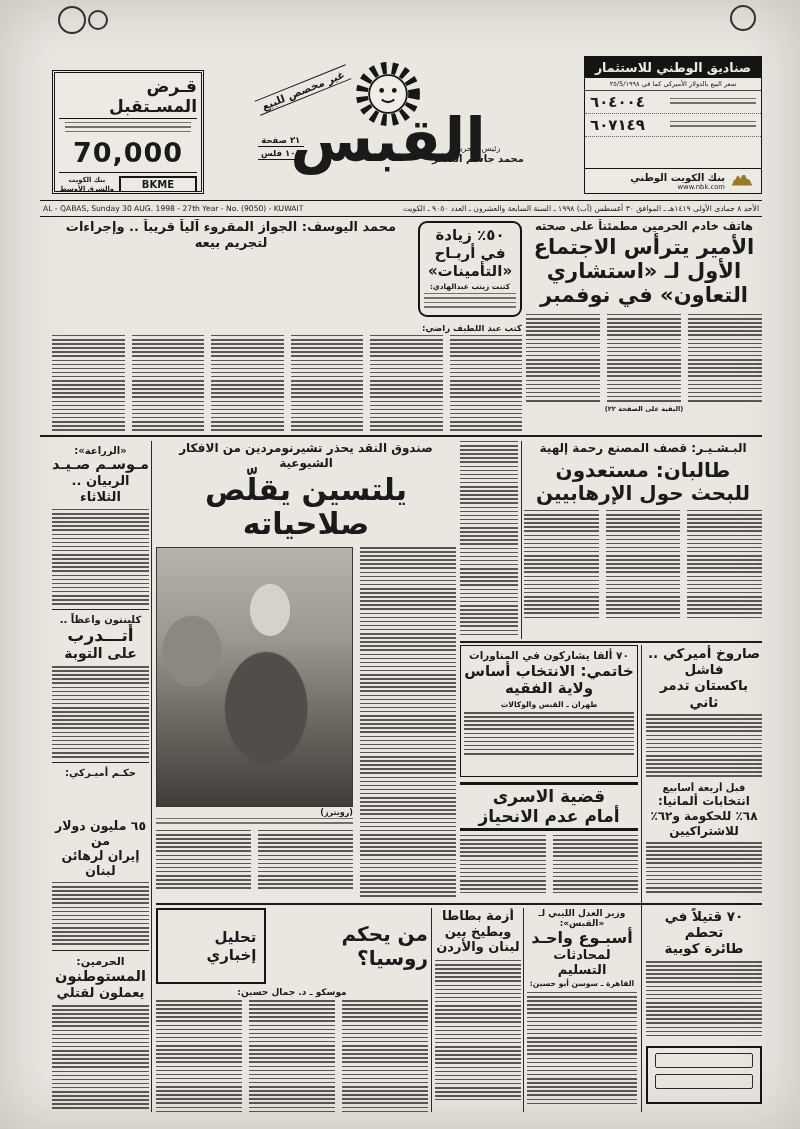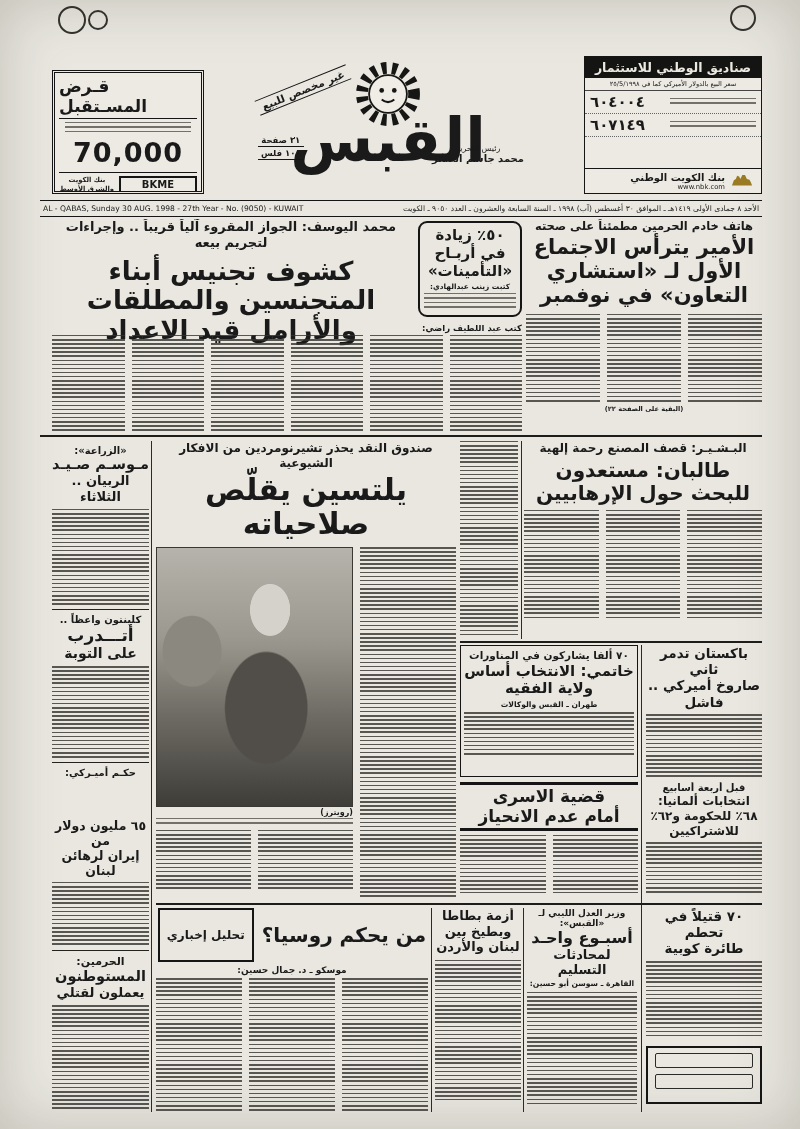--- a/index.html
+++ b/index.html
@@ -12,21 +12,21 @@
   
   .ft{background-image:repeating-linear-gradient(180deg,#34322d 0,#34322d 1.5px,transparent 1.5px,transparent 4.1px);opacity:.8;}
   .ftl{background-image:repeating-linear-gradient(180deg,#55524b 0,#55524b 1.3px,transparent 1.3px,transparent 4.4px);opacity:.8;}
   .cols{display:flex;gap:7px;}
   .cols>div{flex:1;}
   .kick{font-weight:700;line-height:1.25;}
   .hl{font-weight:700;line-height:1.14;}
   section{overflow:hidden;}
   
   .ad-left{left:52px;top:70px;width:152px;height:124px;border:3px double #151515;background:#eceae3;padding:3px 4px;box-sizing:border-box;}
-  .al-title{font-size:17px;font-weight:700;text-align:left;border-bottom:1.5px solid #151515;padding-bottom:2px;}
+  .al-title{font-size:17px;font-weight:700;text-align:right;border-bottom:1.5px solid #151515;padding-bottom:2px;}
   .al-amount{font-size:27px;font-weight:700;text-align:center;letter-spacing:1px;margin-top:3px;}
   .al-strip{display:flex;align-items:center;gap:4px;border-top:1.5px solid #151515;margin-top:4px;padding-top:3px;}
   .bkme{border:2px solid #151515;font-size:10px;font-weight:700;padding:1px 21px;direction:ltr;}
   .al-bank{font-size:6.8px;font-weight:700;flex:1;text-align:center;line-height:1.3;}
   .ad-right{right:38px;top:56px;width:178px;height:138px;border:1.5px solid #151515;background:#eceae3;box-sizing:border-box;display:flex;flex-direction:column;}
   .ar-head{background:#141412;color:#ece9e0;font-size:12.5px;font-weight:700;text-align:center;padding:3px 2px;}
   .ar-note{font-size:6.6px;text-align:center;border-bottom:1px solid #444;padding:2px 2px;}
   .ar-row{display:flex;justify-content:space-between;align-items:center;padding:2px 5px;border-bottom:1px dotted #666;}
   .ar-val{font-size:15px;font-weight:700;direction:ltr;}
   .ar-foot{border-top:1.5px solid #151515;display:flex;align-items:center;gap:5px;padding:2px 5px;margin-top:auto;}
@@ -92,21 +92,21 @@
   .pows-box{border-top:3px solid #151515;border-bottom:3px solid #151515;text-align:center;padding:2px 0;}
   .pows-box div{font-size:17px;font-weight:700;line-height:1.15;}
   .s-pak{left:646px;top:645px;width:116px;height:132px;text-align:center;}
   .pk-hl{font-size:13.5px;font-weight:700;line-height:1.2;}
   .s-elect{left:646px;top:782px;width:116px;height:120px;text-align:center;}
   .el-sub{font-size:10px;font-weight:700;}
   .el-hl{font-size:12px;font-weight:700;line-height:1.25;margin-top:1px;}
   .s-russia{left:156px;top:908px;width:272px;height:204px;}
   .ru-head{display:flex;gap:8px;align-items:center;justify-content:center;}
   .ru-hl{font-size:20px;font-weight:700;}
-  .ru-tag{border:2px solid #151515;padding:18px 7px;font-size:12px;font-weight:700;}
+  .ru-tag{border:2px solid #151515;padding:18px 7px;font-size:15px;font-weight:700;}
   .ru-by{font-size:9px;font-weight:700;text-align:center;margin:3px 0;}
   .s-produce{left:435px;top:908px;width:86px;height:204px;text-align:center;}
   .pr-hl{font-size:13px;font-weight:700;line-height:1.2;}
   .s-libya{left:527px;top:908px;width:110px;height:204px;text-align:center;}
   .lb-kick{font-size:9px;font-weight:700;}
   .lb-h1{font-size:16px;font-weight:700;}
   .lb-h2{font-size:13px;font-weight:700;}
   .lb-date{font-size:7.6px;font-weight:700;margin-top:2px;}
   .s-cuba{left:646px;top:908px;width:116px;height:204px;text-align:center;}
   .cu-hl{font-size:13.5px;font-weight:700;line-height:1.2;}
@@ -179,21 +179,20 @@
   </section>
 
   <section class="abs dateline">
     <span dir="rtl">الأحد ٨ جمادى الأولى ١٤١٩هـ ـ الموافق ٣٠ أغسطس (آب) ١٩٩٨ ـ السنة السابعة والعشرون ـ العدد ٩٠٥٠ ـ الكويت</span>
     <span dir="ltr">AL - QABAS, Sunday 30 AUG. 1998 - 27th Year - No. (9050) - KUWAIT</span>
   </section>
 
   <section class="abs s-natural">
     <div class="nat-head">
       <div class="nat-kick kick">محمد اليوسف: الجواز المقروء آلياً قريباً .. وإجراءات لتجريم بيعه</div>
-      <div class="nat-hl hl">كشوف تجنيس أبناء المتجنسين والمطلقات والأرامل قيد الاعداد</div>
     </div>
     <div class="ins-box">
       <div class="b1">٥٠٪ زيادة</div>
       <div class="b1">في أربـاح</div>
       <div class="b1">«التأمينات»</div>
       <div class="ins-by">كتبت زينب عبدالهادي:</div>
       <div class="ftl" style="height:16px;margin-top:2px;"></div>
     </div>
     <div class="nat-body">
       <div class="nat-by">كتب عبد اللطيف راضي:</div>
@@ -297,22 +296,22 @@
     </div>
     <div class="cols" style="margin-top:4px;">
       <div class="ft" style="height:58px;"></div>
       <div class="ft" style="height:58px;"></div>
     </div>
   </section>
 
   <div class="vr" style="left:641px;top:645px;height:467px;"></div>
 
   <section class="abs s-pak">
+    <div class="pk-hl">صاروخ أميركي .. فاشل</div>
     <div class="pk-hl">باكستان تدمر ثاني</div>
-    <div class="pk-hl">صاروخ أميركي .. فاشل</div>
     <div class="ft" style="height:95px;margin-top:4px;"></div>
   </section>
 
   <section class="abs s-elect">
     <div class="el-sub">قبل أربعة أسابيع</div>
     <div class="el-hl">انتخابات ألمانيا: ٦٨٪ للحكومة و٦٢٪ للاشتراكيين</div>
     <div class="ft" style="height:52px;margin-top:3px;"></div>
   </section>
 
   <div class="hrule" style="left:156px;top:903px;width:606px;"></div>

